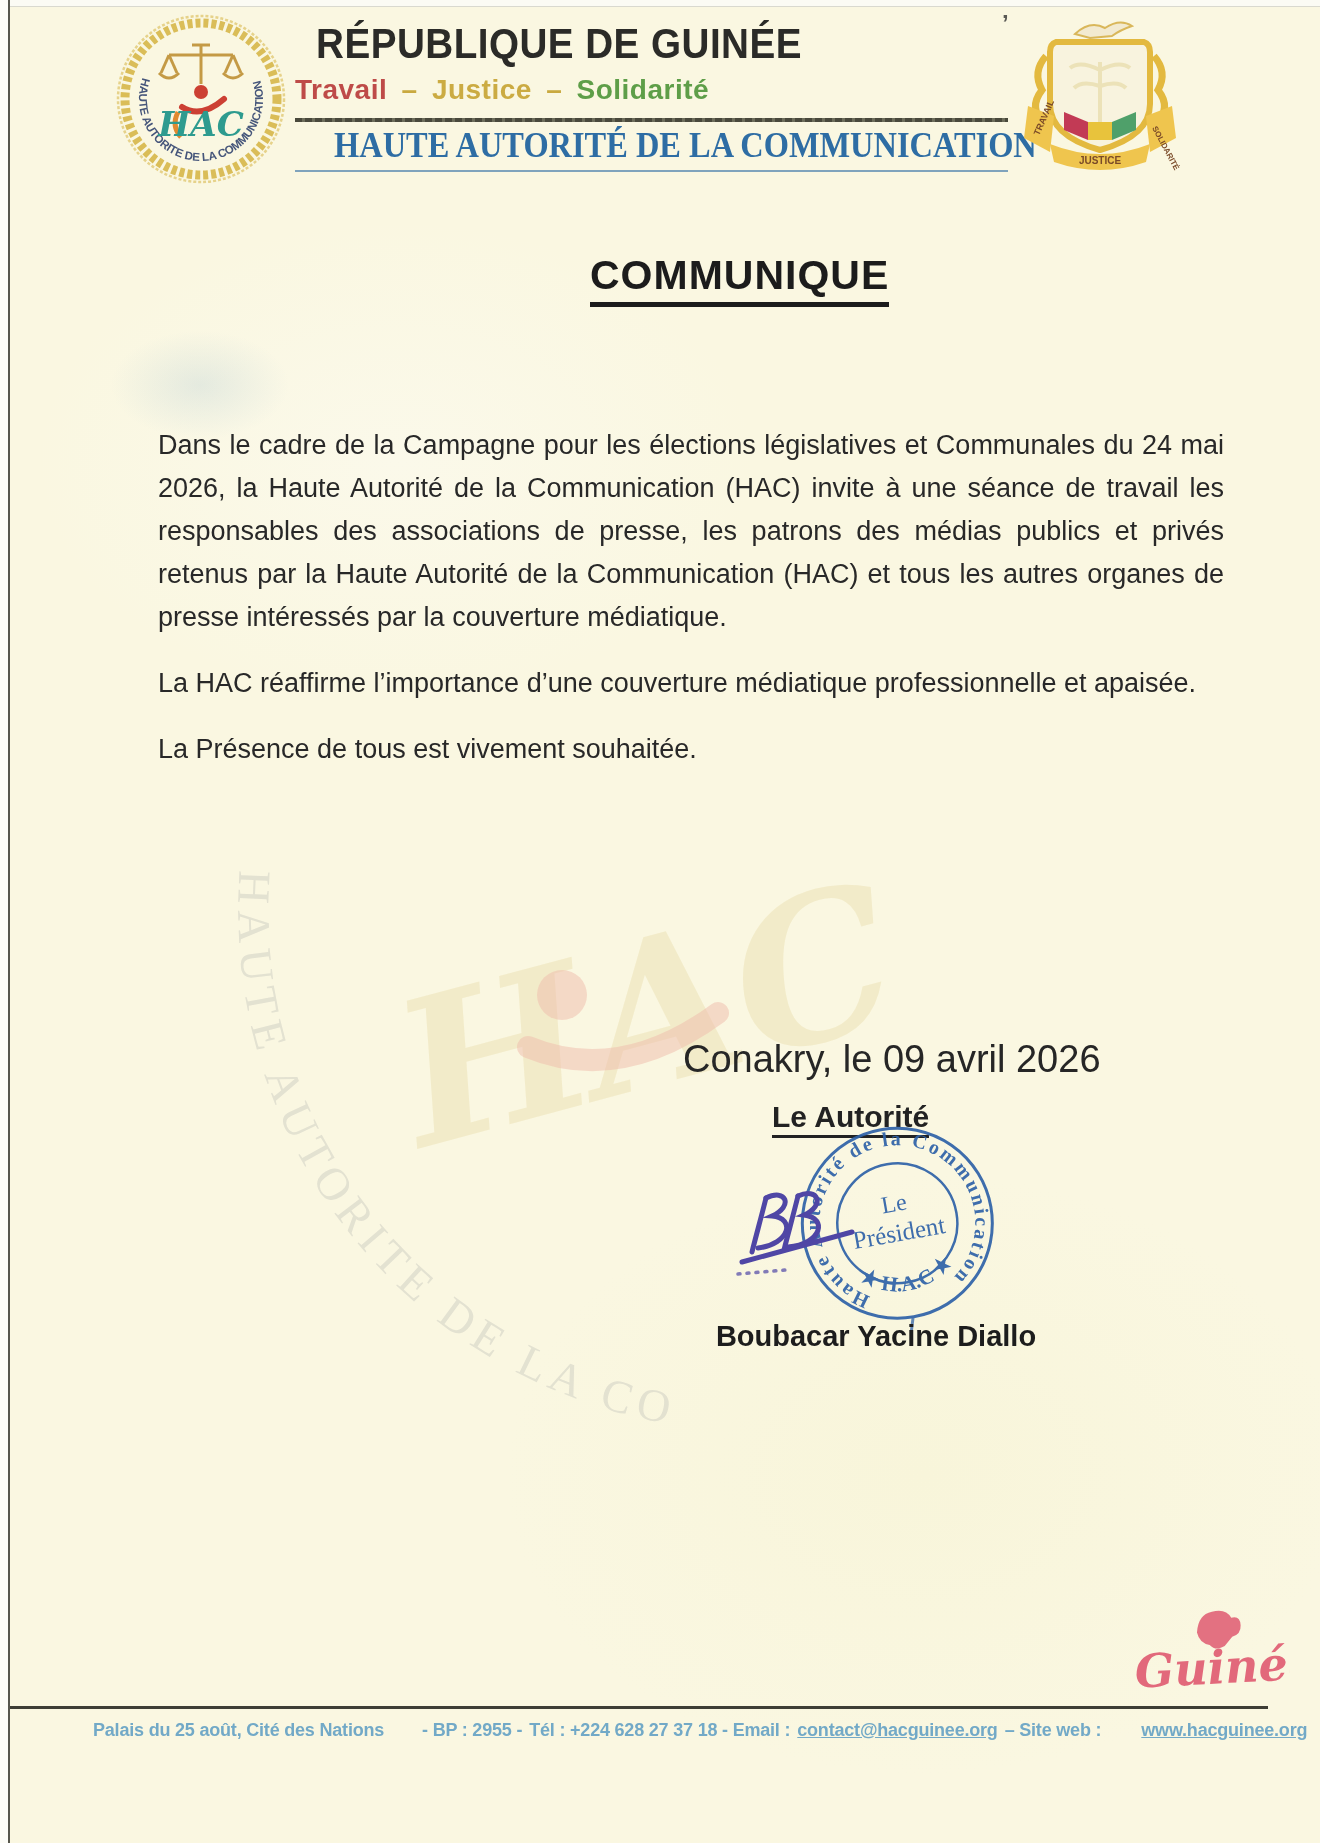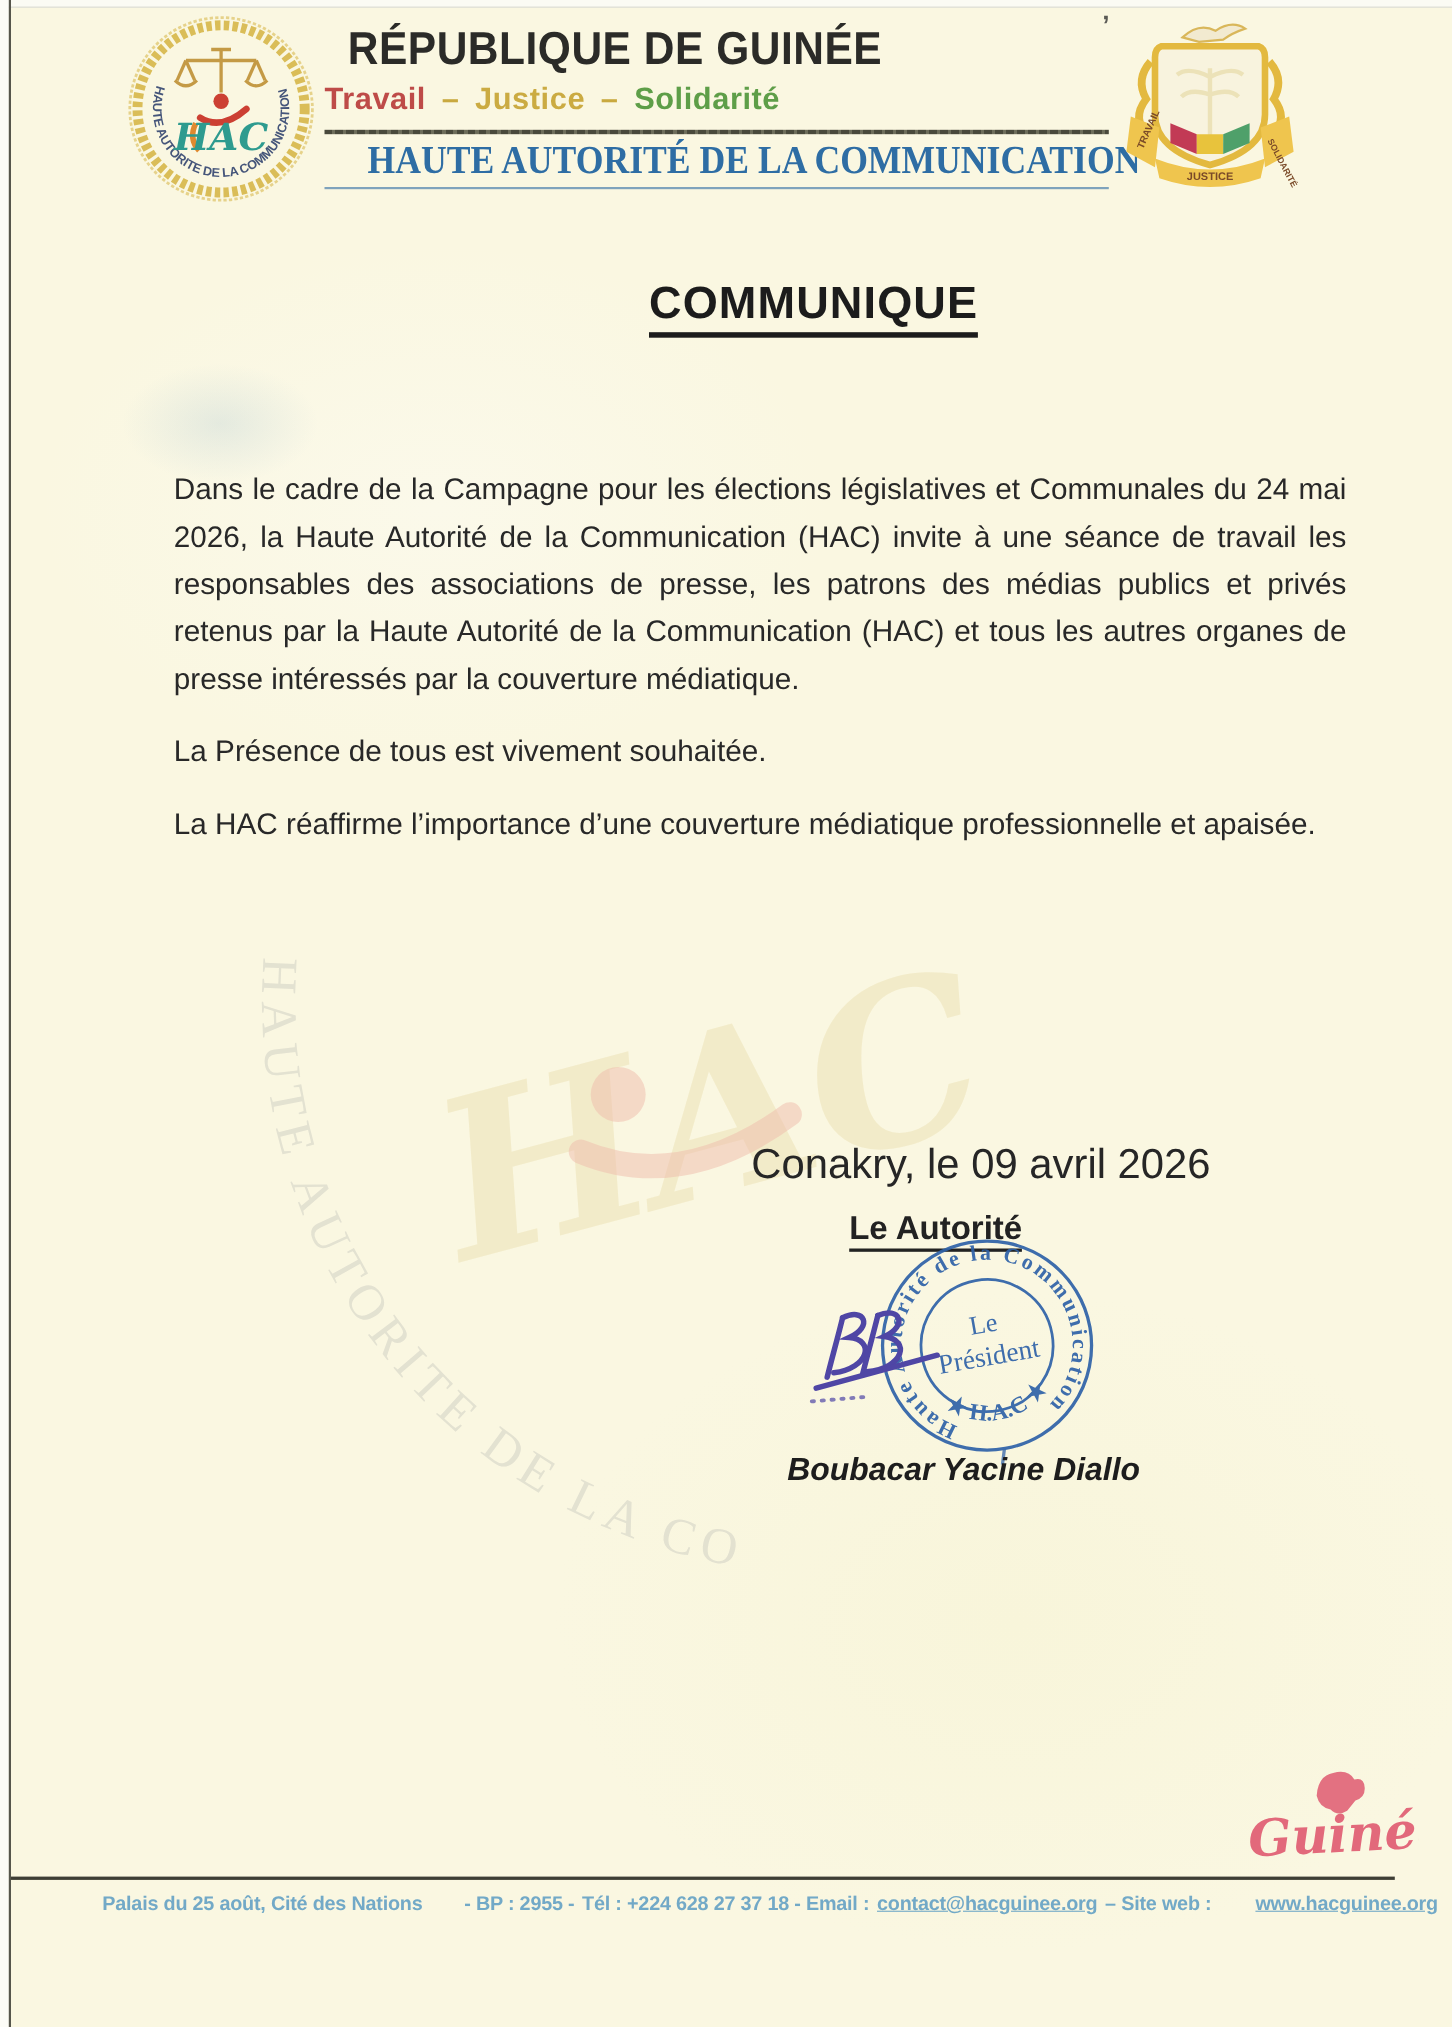--- a/index.html
+++ b/index.html
@@ -43,21 +43,21 @@
   .body-text{position:absolute;left:158px;top:424px;width:1066px;font-size:27px;line-height:43px;
      color:#282828;text-align:justify;}
   .body-text p{margin:0 0 23px 0;}
   .dateline{position:absolute;left:683px;top:1038px;font-size:38px;color:#262626;}
   .president{position:absolute;left:772px;top:1100px;font-size:30px;font-weight:bold;color:#222;
      border-bottom:3px solid #222;padding-bottom:1px;}
 
   .stamp{position:absolute;left:793px;top:1121px;width:212px;height:212px;transform:rotate(-10deg);opacity:0.92;}
   .sig{position:absolute;left:728px;top:1178px;width:160px;height:110px;}
   .signatory{position:absolute;left:703px;top:1320px;width:346px;text-align:center;
-     font-size:29px;font-weight:bold;color:#1d1d1d;white-space:nowrap;font-style:italic;}
+     font-size:29px;font-weight:bold;color:#1d1d1d;white-space:nowrap;}
 
   
   .guinee{position:absolute;left:1128px;top:1602px;width:160px;height:100px;transform:rotate(-3deg);}
   .footer-line{position:absolute;left:10px;top:1706px;width:1258px;height:3px;background:#3e3e35;}
   .footer{position:absolute;left:93px;top:1720px;width:1190px;font-size:18px;font-weight:bold;
      color:#72a9c7;white-space:nowrap;letter-spacing:-0.2px;}
   .footer .gap1{margin-right:38px;}
   .footer .sp{margin-right:7px;}
   .footer .link{color:#72a9c7;text-decoration:underline;cursor:pointer;}
   .footer .gap2{margin-right:40px;}
@@ -143,22 +143,22 @@
     <path d="M 30,132 Q 80,152 130,132 L 126,150 Q 80,166 34,150 Z" fill="#efc54e"></path>
     <text x="19" y="124" font-size="9" font-weight="bold" fill="#7a4a28" transform="rotate(-66 19 124)">TRAVAIL</text>
     <text x="80" y="152" text-anchor="middle" font-size="10" font-weight="bold" fill="#7a4a28">JUSTICE</text>
     <text x="132" y="116" font-size="8" font-weight="bold" fill="#7a4a28" transform="rotate(62 132 116)">SOLIDARITÉ</text>
   </svg>
 
   <div class="doc-title">COMMUNIQUE</div>
 
   <div class="body-text">
     <p>Dans le cadre de la Campagne pour les élections législatives et Communales du 24 mai 2026, la Haute Autorité de la Communication (HAC) invite à une séance de travail les responsables des associations de presse, les patrons des médias publics et privés retenus par la Haute Autorité de la Communication (HAC) et tous les autres organes de presse intéressés par la couverture médiatique.</p>
+    <p>La HAC réaffirme l’importance d’une couverture médiatique professionnelle et apaisée.</p>
     <p>La Présence de tous est vivement souhaitée.</p>
-    <p>La HAC réaffirme l’importance d’une couverture médiatique professionnelle et apaisée.</p>
   </div>
 
   <div class="dateline">Conakry, le 09 avril 2026</div>
   <div class="president">Le Autorité</div>
 
   <svg class="stamp" viewBox="0 0 212 212">
     <g fill="none" stroke="#2f62a8">
       <circle cx="105" cy="102" r="95" stroke-width="3"></circle>
       <circle cx="105" cy="102" r="60" stroke-width="2.5"></circle>
       <line x1="104" y1="198" x2="100" y2="211" stroke-width="3" opacity="0.8"></line>

